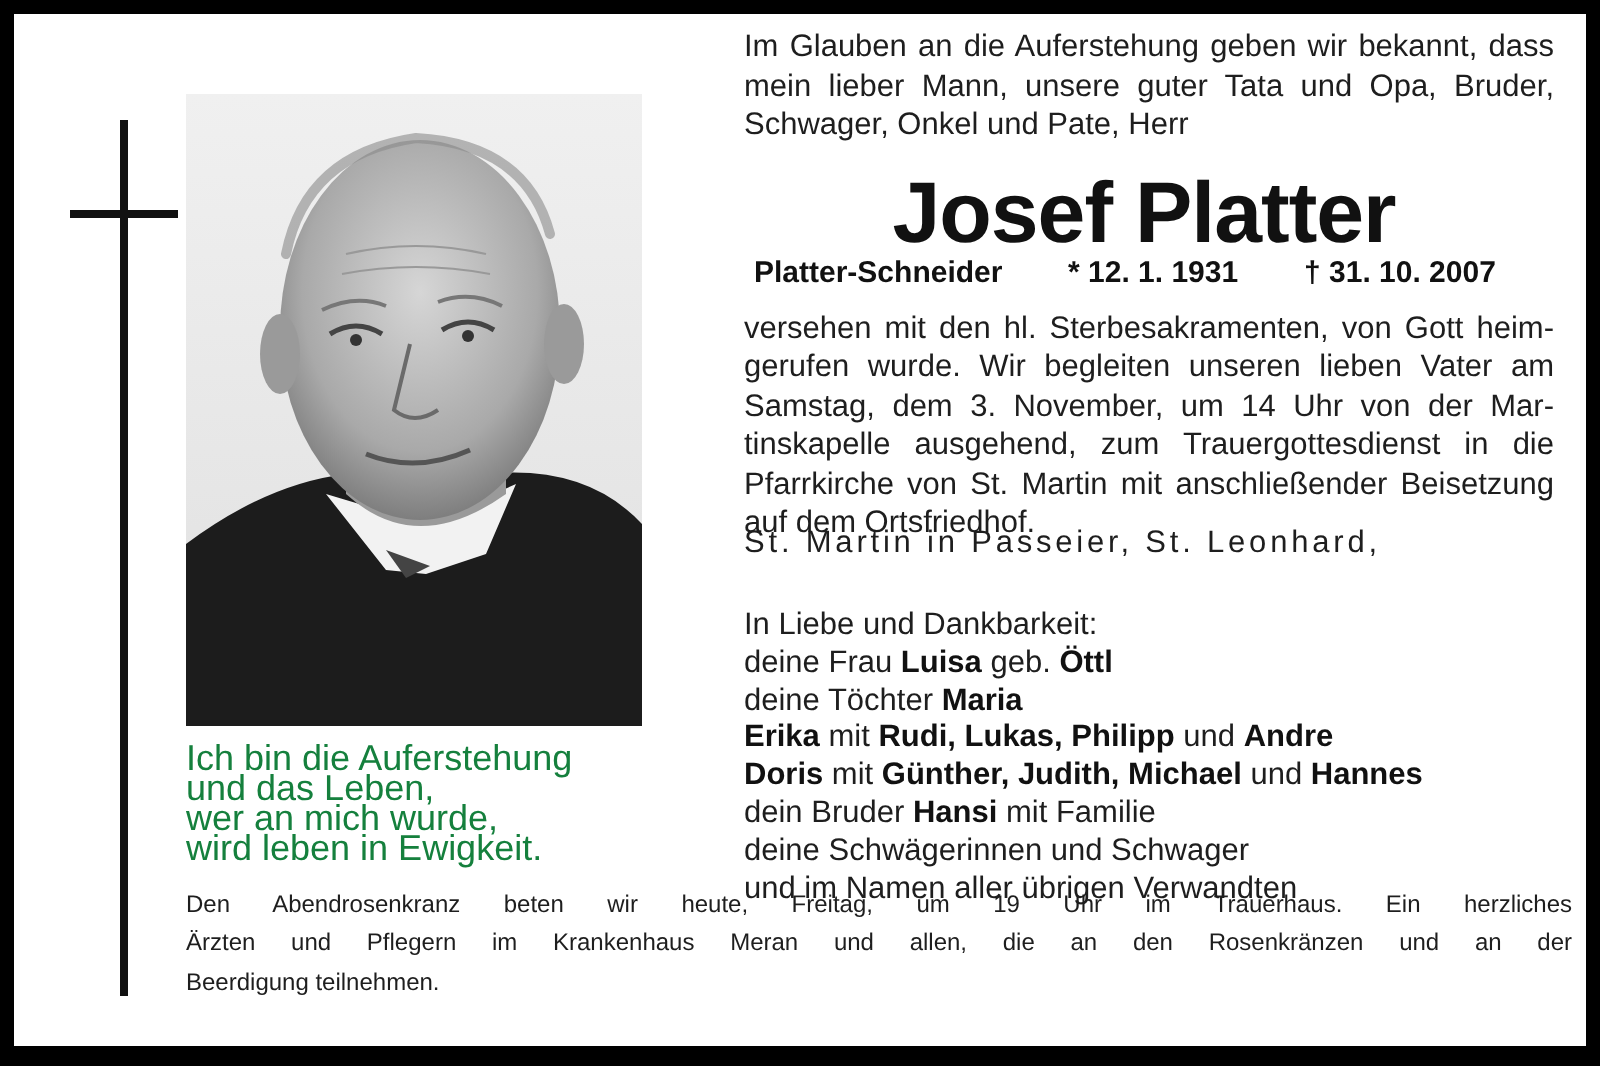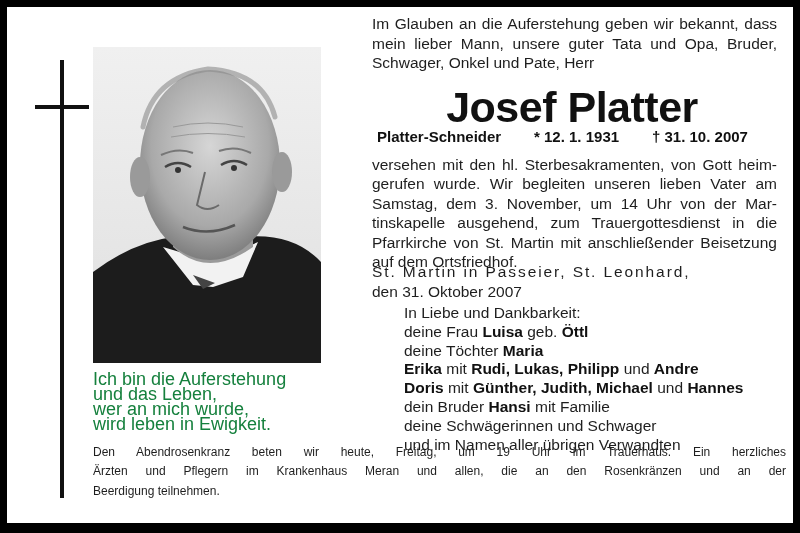--- a/index.html
+++ b/index.html
@@ -41,21 +41,21 @@
     position: absolute; left: 370px; top: 120px; width: 385px;
     font-size: 15px; font-weight: bold; color: #111; line-height: 20px;
   }
   .dates span { position: absolute; top: 0; white-space: nowrap; }
   .body { top: 148px; line-height: 19.4px; }
   .body div { text-align: justify; text-align-last: justify; white-space: nowrap; }
   .body div.last { text-align-last: left; }
   .place { top: 255px; line-height: 19.5px; }
   .place .spaced { letter-spacing: 1.9px; white-space: nowrap; }
   .family { top: 297px; line-height: 18.8px; }
-  .family div { white-space: nowrap; margin-left: 32px; }
+  .family div { white-space: nowrap; }
   .family b { color: #111; }
   .footer {
     position: absolute; left: 86px; top: 436px; width: 693px;
     font-size: 12px; line-height: 19.4px; color: #1e1e1e;
   }
   .footer div { text-align: justify; text-align-last: justify; white-space: nowrap; }
   .footer div.last { text-align-last: left; }
 </style>
 </head>
 <body>
@@ -136,21 +136,20 @@
     <div>versehen mit den hl. Sterbesakramenten, von Gott heim-</div>
     <div>gerufen wurde. Wir begleiten unseren lieben Vater am</div>
     <div>Samstag, dem 3. November, um 14 Uhr von der Mar-</div>
     <div>tinskapelle ausgehend, zum Trauergottesdienst in die</div>
     <div>Pfarrkirche von St. Martin mit anschließender Beisetzung</div>
     <div class="last">auf dem Ortsfriedhof.</div>
   </div>
 
   <div class="right place" style="position:absolute;">
     <div class="spaced">St. Martin in Passeier, St. Leonhard,</div>
-    <div>den 31. Oktober 2007</div>
   </div>
 
   <div class="right family" style="position:absolute;">
     <div>In Liebe und Dankbarkeit:</div>
     <div>
       <span>deine Frau </span><b>Luisa</b><span> geb. </span><b>Öttl</b>
     </div>
     <div>
       <span>deine Töchter </span><b>Maria</b>
     </div>

